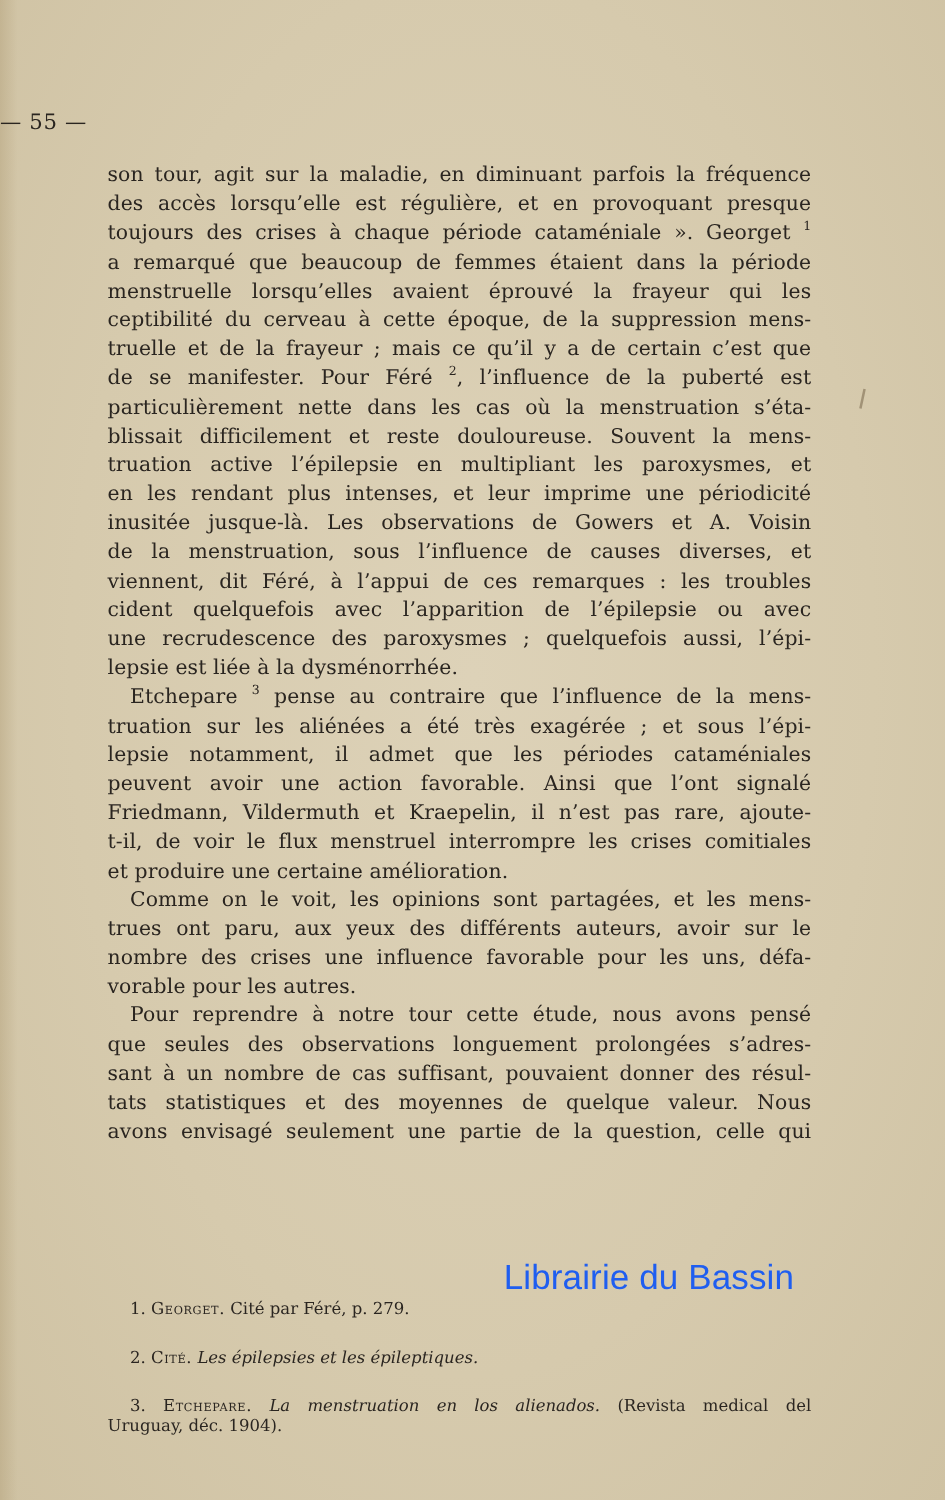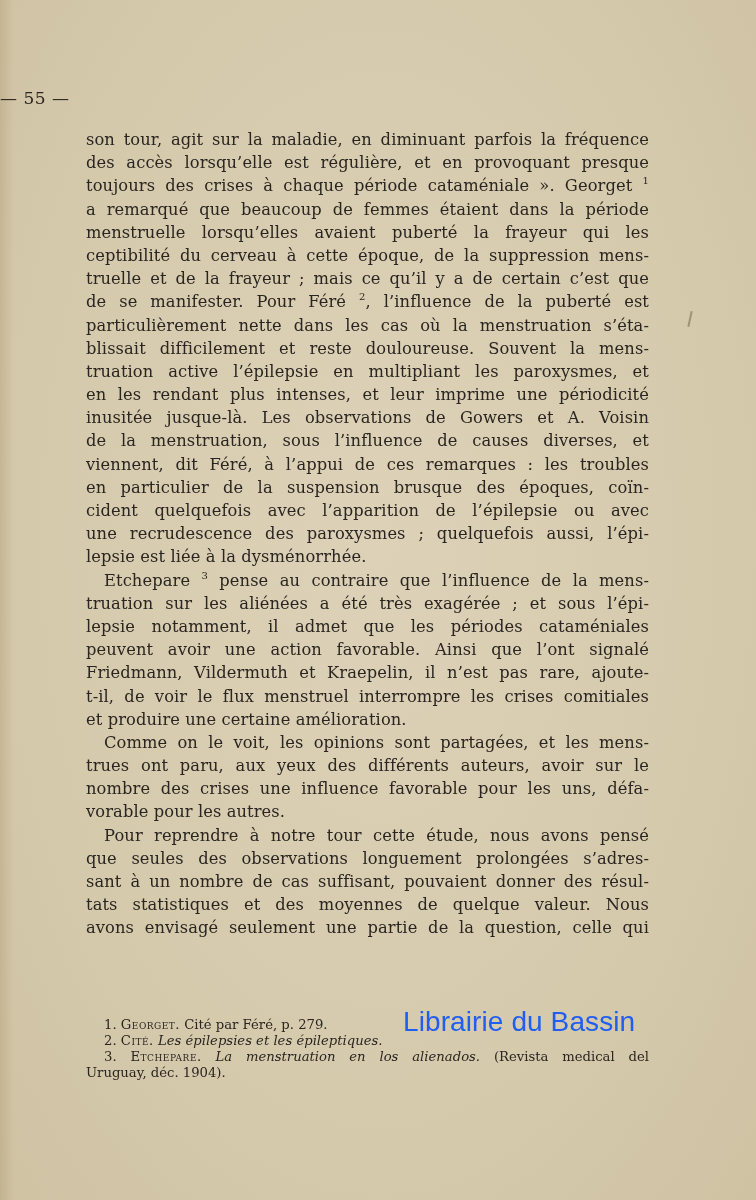--- a/index.html
+++ b/index.html
@@ -61,21 +61,21 @@
       left: 86px;
       top: 1017px;
       width: 563px;
       font-size: 13.2px;
       line-height: 16px;
     }
     .fn {
       display: block;
       white-space: nowrap;
     }
-    .fn.indent { padding-left: 18px; }
+    .fn.indent { padding-left: 18px; margin-top: 23px; }
     .fn.justify {
       text-align: justify;
       text-align-last: justify;
       width: calc(100% - 18px);
     }
     .sc {
       font-variant: small-caps;
       letter-spacing: 0.5px;
     }
     .it { font-style: italic; }
@@ -107,32 +107,31 @@
 
   <div class="page-number">— 55 —</div>
 
   <div class="body-text">
 
     <div>
       <span class="line">son tour, agit sur la maladie, en diminuant parfois la fréquence</span>
       <span class="line">des accès lorsqu’elle est régulière, et en provoquant presque</span>
       <span class="line"><span>toujours des crises à chaque période cataméniale ». Georget</span> <sup>1</sup></span>
       <span class="line">a remarqué que beaucoup de femmes étaient dans la période</span>
-      <span class="line">menstruelle lorsqu’elles avaient puberté la frayeur qui les</span>
+      <span class="line">menstruelle lorsqu’elles avaient éprouvé la frayeur qui les</span>
       <span class="line">ceptibilité du cerveau à cette époque, de la suppression mens-</span>
       <span class="line">truelle et de la frayeur ; mais ce qu’il y a de certain c’est que</span>
       <span class="line"><span>de se manifester. Pour Féré</span> <sup>2</sup><span>, l’influence de la puberté est</span></span>
       <span class="line">particulièrement nette dans les cas où la menstruation s’éta-</span>
       <span class="line">blissait difficilement et reste douloureuse. Souvent la mens-</span>
       <span class="line">truation active l’épilepsie en multipliant les paroxysmes, et</span>
       <span class="line">en les rendant plus intenses, et leur imprime une périodicité</span>
       <span class="line">inusitée jusque-là. Les observations de Gowers et A. Voisin</span>
       <span class="line">de la menstruation, sous l’influence de causes diverses, et</span>
       <span class="line">viennent, dit Féré, à l’appui de ces remarques : les troubles</span>
-      <span class="line">en particulier de la suspension brusque des époques, coïn-</span>
       <span class="line">cident quelquefois avec l’apparition de l’épilepsie ou avec</span>
       <span class="line">une recrudescence des paroxysmes ; quelquefois aussi, l’épi-</span>
       <span class="line last">lepsie est liée à la dysménorrhée.</span>
     </div>
 
     <div>
       <span class="line indent"><span>Etchepare</span> <sup>3</sup><span> pense au contraire que l’influence de la mens-</span></span>
       <span class="line">truation sur les aliénées a été très exagérée ; et sous l’épi-</span>
       <span class="line">lepsie notamment, il admet que les périodes cataméniales</span>
       <span class="line">peuvent avoir une action favorable. Ainsi que l’ont signalé</span>

